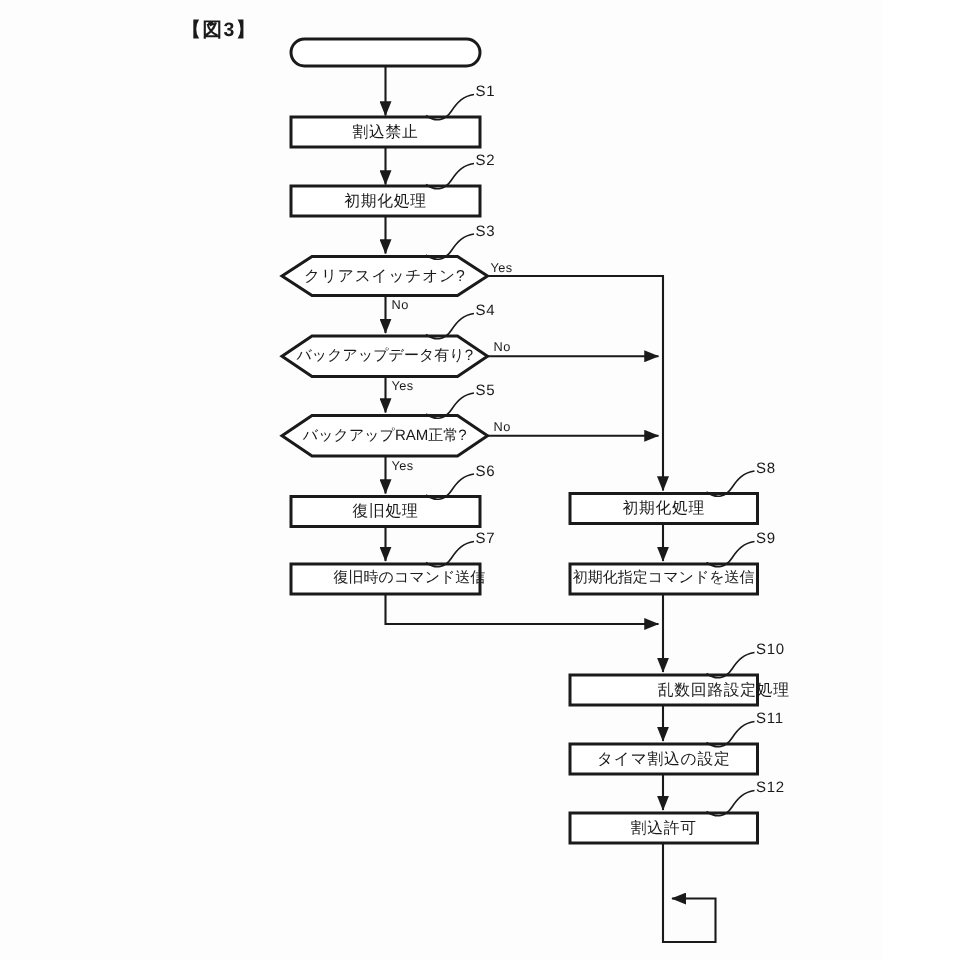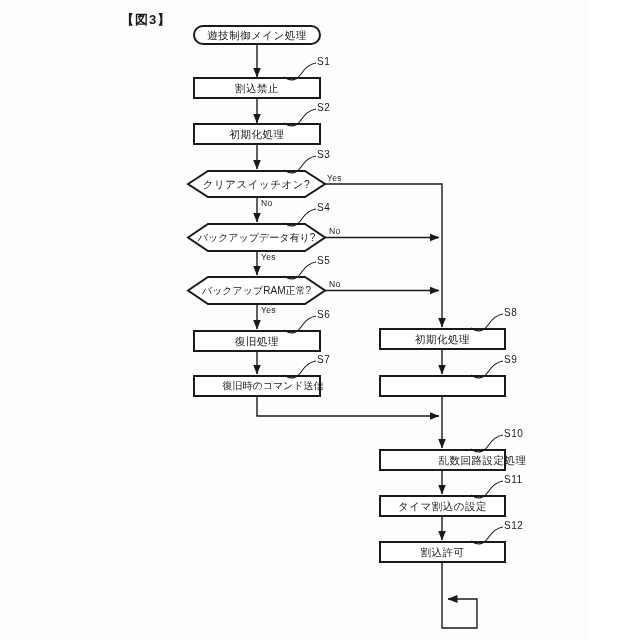--- a/index.html
+++ b/index.html
@@ -73,29 +73,29 @@
     <path class="squig" transform="translate(284,375)" d="M0,0 c7,5 13,3 17,-3 c4,-6 8,-10 15,-11"></path>
     <path class="squig" transform="translate(471,328)" d="M0,0 c7,5 13,3 17,-3 c4,-6 8,-10 15,-11"></path>
     <path class="squig" transform="translate(471,375)" d="M0,0 c7,5 13,3 17,-3 c4,-6 8,-10 15,-11"></path>
     <path class="squig" transform="translate(471,449)" d="M0,0 c7,5 13,3 17,-3 c4,-6 8,-10 15,-11"></path>
     <path class="squig" transform="translate(471,495)" d="M0,0 c7,5 13,3 17,-3 c4,-6 8,-10 15,-11"></path>
     <path class="squig" transform="translate(471,541)" d="M0,0 c7,5 13,3 17,-3 c4,-6 8,-10 15,-11"></path>
   </svg>
 
   <div class="txt fig-title" style="left:121px;top:11px;">【図3】</div>
 
-  <div class="txt node" style="left:194px;top:26px;width:126px;height:18px;">遊技制御メイン処理</div>
   <div class="txt node" style="left:194px;top:78px;width:126px;height:20px;">割込禁止</div>
   <div class="txt node" style="left:194px;top:124px;width:126px;height:20px;">初期化処理</div>
   <div class="txt node" style="left:188px;top:171px;width:137px;height:26px;">クリアスイッチオン?</div>
   <div class="txt node tight" style="left:188px;top:224px;width:137px;height:27px;">バックアップデータ有り?</div>
   <div class="txt node tight" style="left:188px;top:277px;width:137px;height:27px;">バックアップRAM正常?</div>
   <div class="txt node" style="left:194px;top:331px;width:126px;height:20px;">復旧処理</div>
   <div class="txt node tight" style="left:194px;top:376px;width:126px;height:20px;padding-left:16px;">復旧時のコマンド送信</div>
   <div class="txt node" style="left:380px;top:329px;width:125px;height:20px;">初期化処理</div>
+  <div class="txt node tight" style="left:380px;top:376px;width:125px;height:20px;">初期化指定コマンドを送信</div>
   <div class="txt node" style="left:380px;top:450px;width:125px;height:20px;padding-left:40px;">乱数回路設定処理</div>
   <div class="txt node" style="left:380px;top:496px;width:125px;height:20px;">タイマ割込の設定</div>
   <div class="txt node" style="left:380px;top:542px;width:125px;height:20px;">割込許可</div>
 
   <div class="txt step-id" style="left:317px;top:56px;">S1</div>
   <div class="txt step-id" style="left:317px;top:102px;">S2</div>
   <div class="txt step-id" style="left:317px;top:149px;">S3</div>
   <div class="txt step-id" style="left:317px;top:202px;">S4</div>
   <div class="txt step-id" style="left:317px;top:255px;">S5</div>
   <div class="txt step-id" style="left:317px;top:309px;">S6</div>

